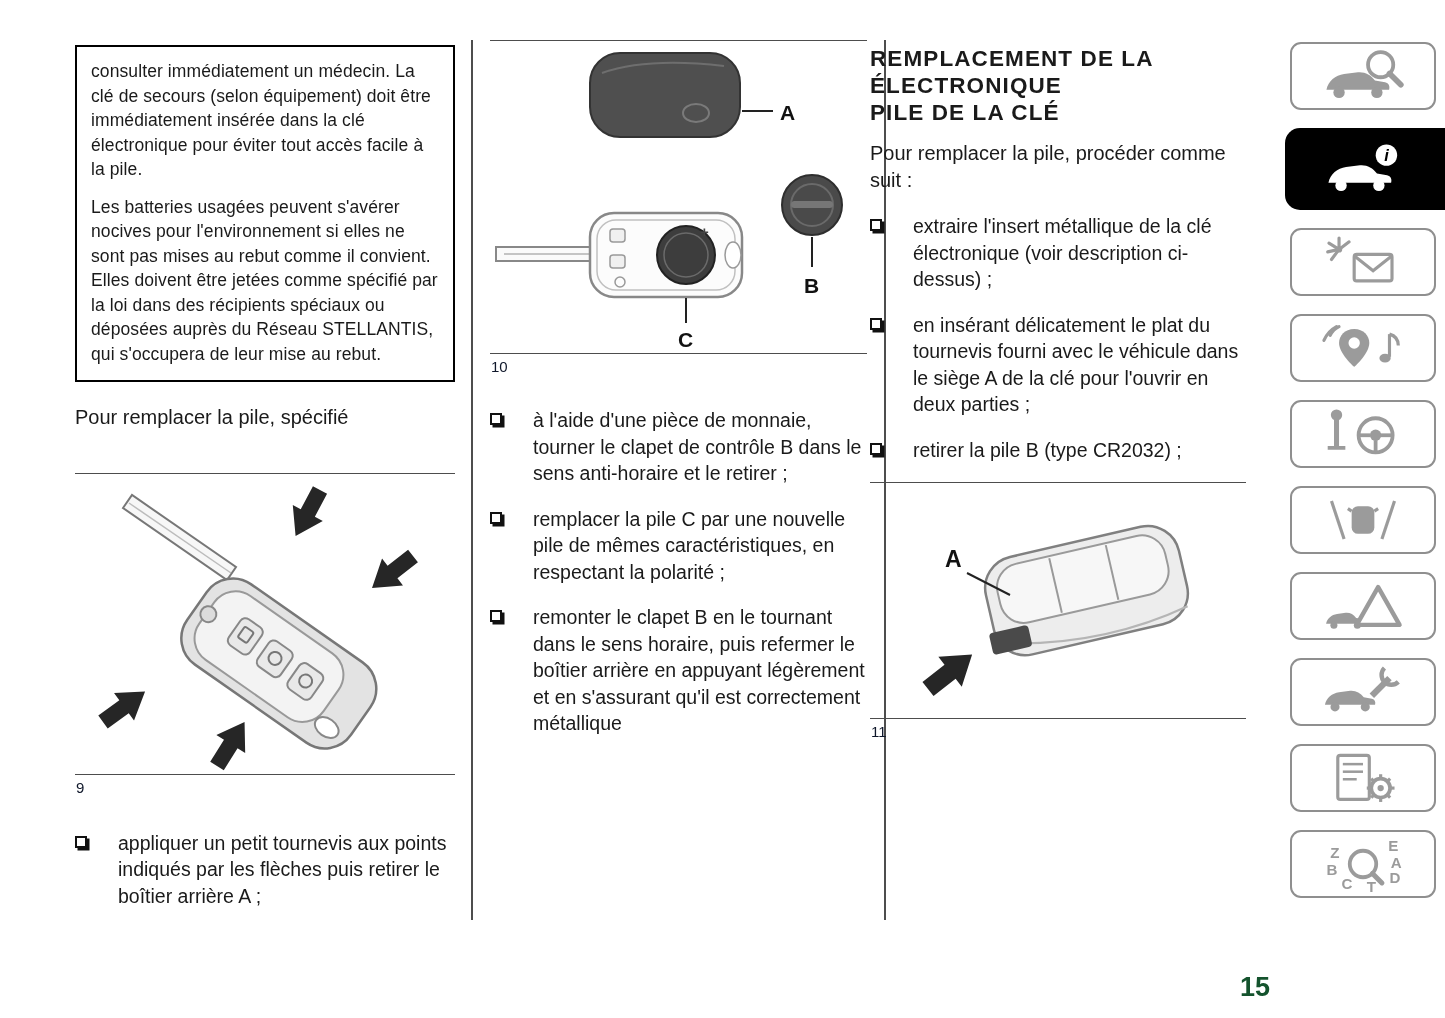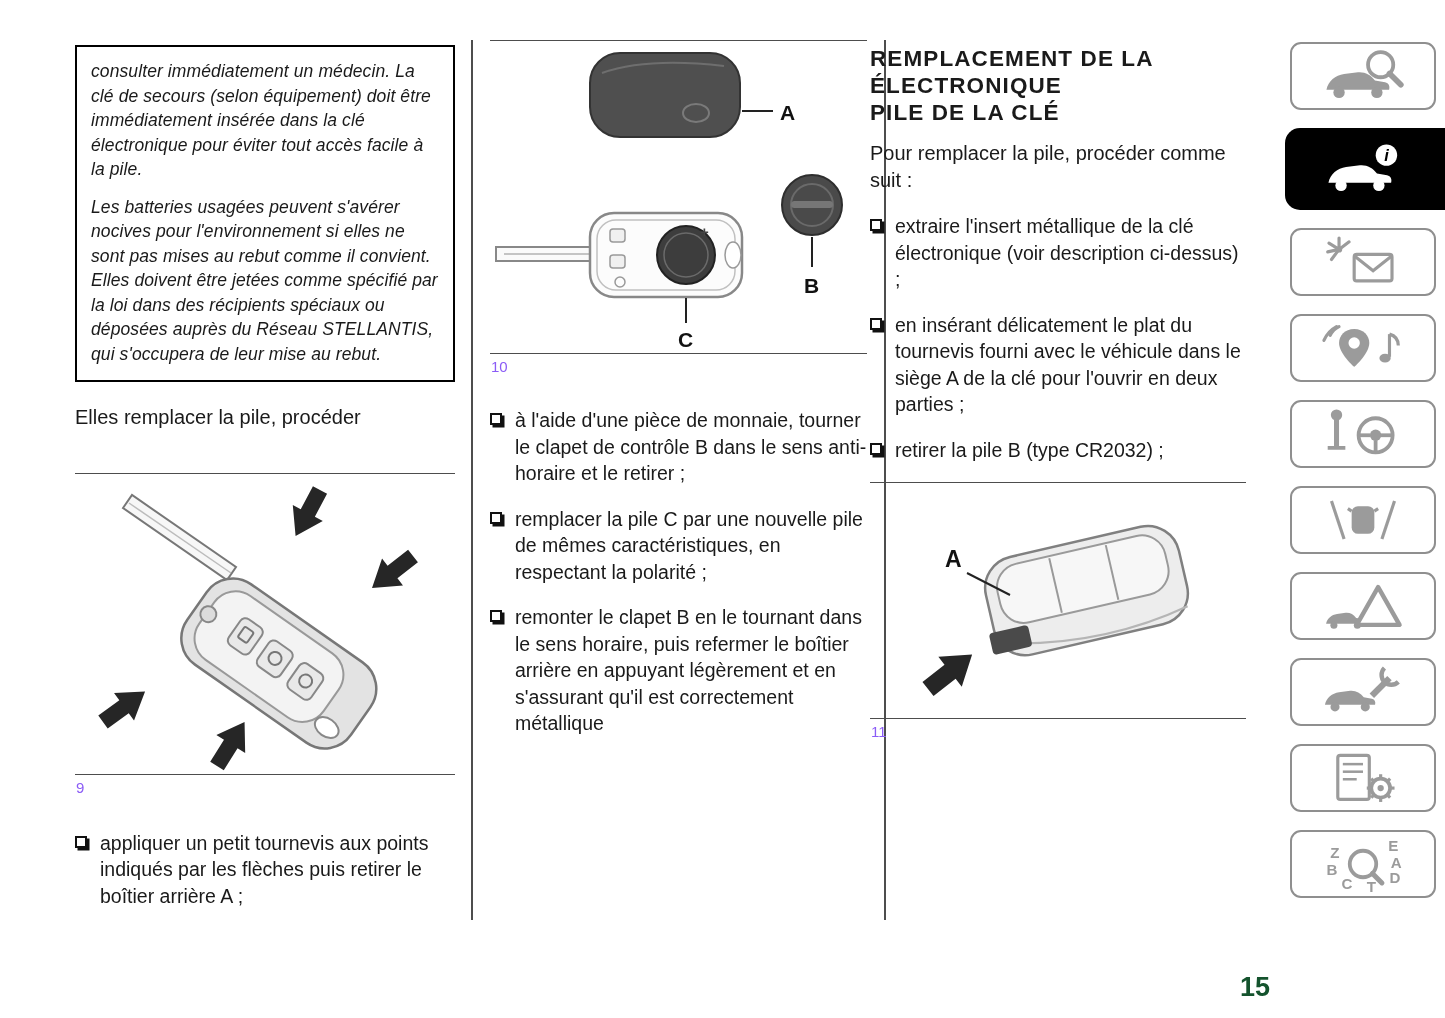--- a/index.html
+++ b/index.html
@@ -9,32 +9,32 @@
 
   .vrule { position:absolute; top:40px; height:880px; width:1.5px; background:#4d4d4d; }
   .vrule-1 { left:471px; }
   .vrule-2 { left:884px; }
 
   .col { position:absolute; }
   .col1 { left:75px;  top:45px; width:380px; }
   .col2 { left:490px; top:40px; width:377px; }
   .col3 { left:870px; top:45px; width:376px; }
 
-  .warning-box { border:2px solid #000; padding:12px 14px 14px; font-style:italic;
+  .warning-box { border:2px solid #000; padding:12px 14px 14px; 
                  font-size:17.5px; line-height:24.5px; letter-spacing:0.1px; }
   .warning-box p + p { margin-top:13px; }
 
   .body-text { font-size:20px; line-height:26.5px; }
   .intro1 { margin-top:22px; }
 
   .hrule { border:none; border-top:1.5px solid #4d4d4d; height:0; }
-  .fig-num { font-size:15px; color:#8b5cf6; margin:4px 0 0 1px; }
+  .fig-num { font-size:15px; color:#0f172a; margin:4px 0 0 1px; }
 
   .bullets { margin-top:30px; }
-  .bullet { display:flex; gap:13px; margin-bottom:19px;margin-top:15px; }
+  .bullet { display:flex; gap:31px; margin-bottom:19px;margin-top:15px; }
   .bsq { flex:0 0 auto; width:12px; height:12px; background:#fff;
          border:2.5px solid #111; box-shadow:2.5px 2.5px 0 0 #111; margin-top:6px; }
   .btxt { font-size:19.5px; line-height:26.5px; }
 
   .h1 { font-weight:bold; font-size:22.5px; line-height:27px; letter-spacing:1.1px; }
   .col3 .intro3 { margin-top:14px; margin-bottom:20px; }
   .col3 .bullets { margin-top:0; }
 
   .fig9-rule { margin-top:42px; }
   .fig-wrap { display:block; }
@@ -58,21 +58,21 @@
 
   <div class="vrule vrule-1"></div>
   <div class="vrule vrule-2"></div>
 
   <div class="col col1">
     <div class="warning-box">
       <p>consulter immédiatement un médecin. La clé de secours (selon équipement) doit être immédiatement insérée dans la clé électronique pour éviter tout accès facile à la pile.</p>
       <p>Les batteries usagées peuvent s'avérer nocives pour l'environnement si elles ne sont pas mises au rebut comme il convient. Elles doivent être jetées comme spécifié par la loi dans des récipients spéciaux ou déposées auprès du Réseau STELLANTIS, qui s'occupera de leur mise au rebut.</p>
     </div>
 
-    <p class="body-text intro1">Elles remplacer la pile, procéder</p>
+    <p class="body-text intro1">Pour remplacer la pile, spécifié</p>
 
     <hr class="hrule fig9-rule">
 
     <svg class="fig-wrap" width="380" height="300" viewBox="0 0 380 300">
       <defs>
         <polygon id="arrowShape" points="0,-8 26,-8 26,-17 52,0 26,17 26,8 0,8"></polygon>
       </defs>
 
       <polygon points="48,34 57,21 161,93 152,106" fill="#f7f7f7" stroke="#777" stroke-width="2"></polygon>
       <line x1="54" y1="29" x2="156" y2="99" stroke="#bcbcbc" stroke-width="1.5"></line>

